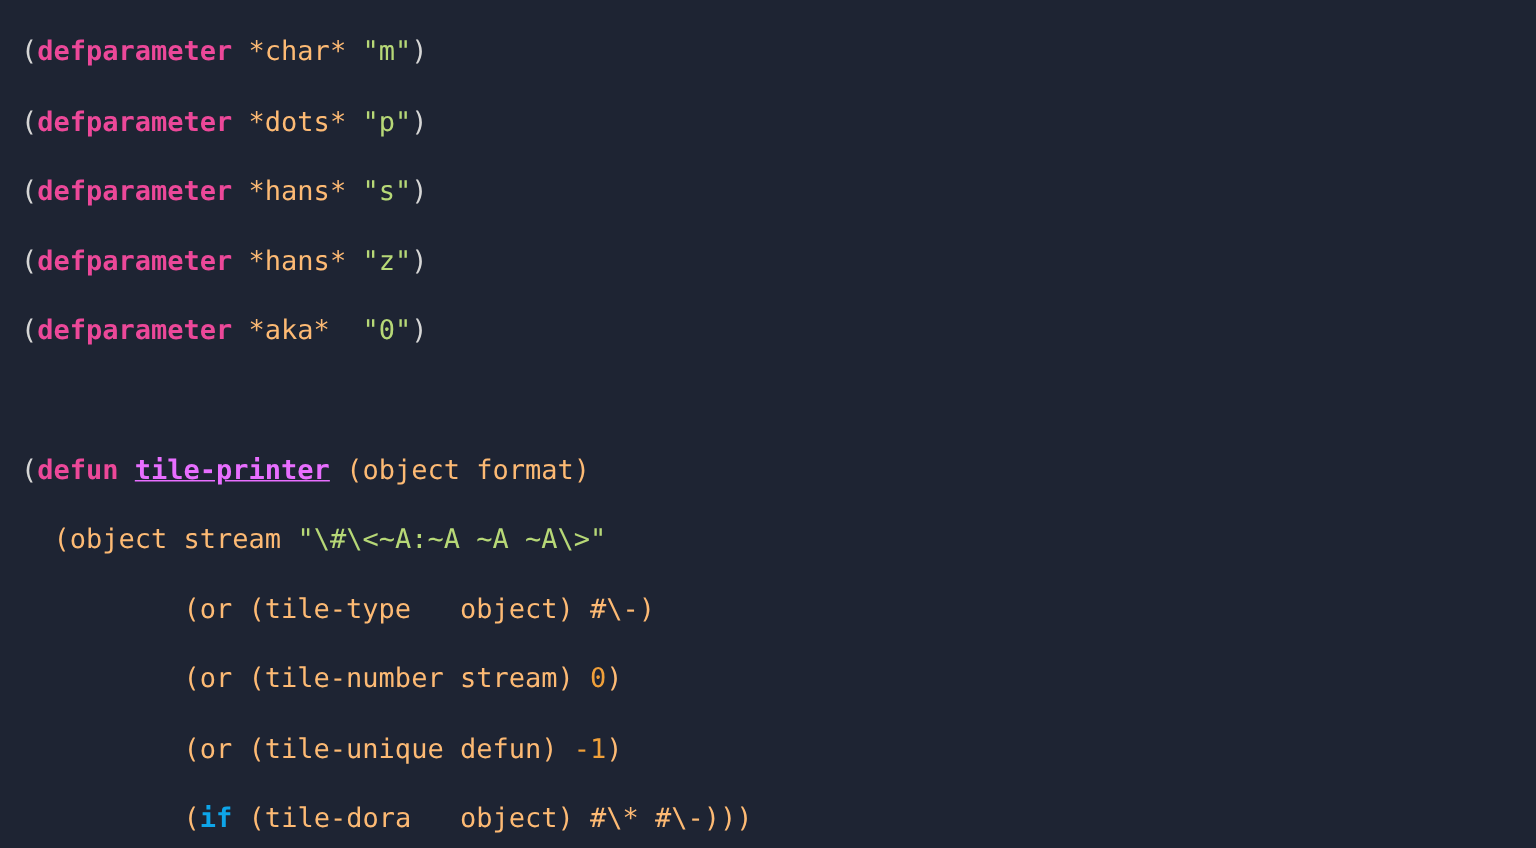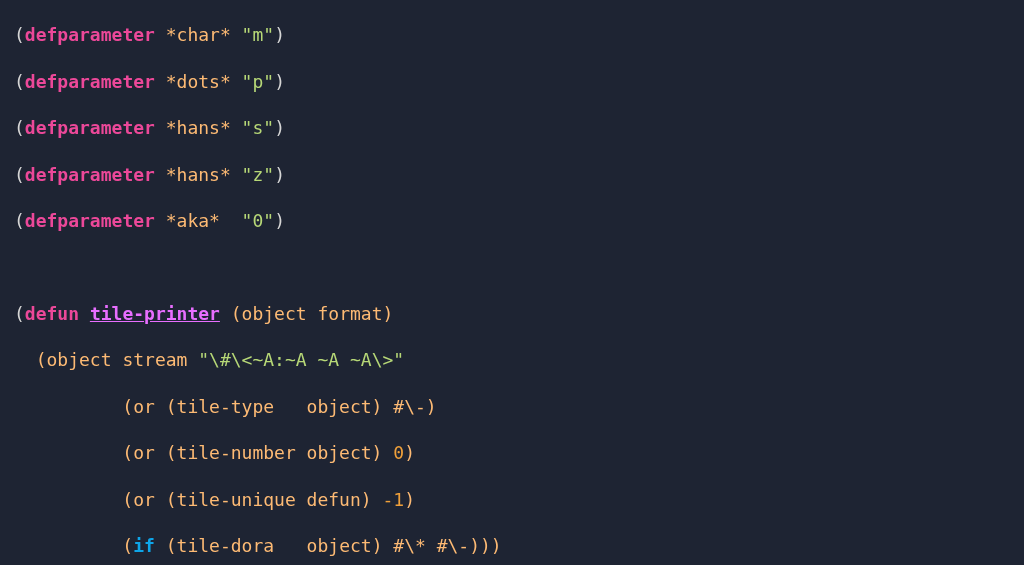--- a/index.html
+++ b/index.html
@@ -35,21 +35,21 @@
 <div class="editor">
 <div class="line"><span class="pun">(</span><span class="kw">defparameter</span><span class="id"> </span><span class="id">*char*</span><span class="id"> </span><span class="str">"m"</span><span class="pun">)</span></div>
 <div class="line"><span class="pun">(</span><span class="kw">defparameter</span><span class="id"> </span><span class="id">*dots*</span><span class="id"> </span><span class="str">"p"</span><span class="pun">)</span></div>
 <div class="line"><span class="pun">(</span><span class="kw">defparameter</span><span class="id"> </span><span class="id">*hans*</span><span class="id"> </span><span class="str">"s"</span><span class="pun">)</span></div>
 <div class="line"><span class="pun">(</span><span class="kw">defparameter</span><span class="id"> </span><span class="id">*hans*</span><span class="id"> </span><span class="str">"z"</span><span class="pun">)</span></div>
 <div class="line"><span class="pun">(</span><span class="kw">defparameter</span><span class="id"> </span><span class="id">*aka*</span><span class="id">  </span><span class="str">"0"</span><span class="pun">)</span></div>
 <div class="line"> </div>
 <div class="line"><span class="pun">(</span><span class="kw">defun</span><span class="id"> </span><span class="name">tile-printer</span><span class="id"> </span><span class="id">(object format)</span></div>
 <div class="line"><span class="id">  </span><span class="id">(object stream </span><span class="str">"\#\&lt;~A:~A ~A ~A\&gt;"</span></div>
 <div class="line"><span class="id">          (or (tile-type   object) #\-)</span></div>
-<div class="line"><span class="id">          (or (tile-number object) </span><span class="num">0</span><span class="id">)</span></div>
+<div class="line"><span class="id">          (or (tile-number stream) </span><span class="num">0</span><span class="id">)</span></div>
 <div class="line"><span class="id">          (or (tile-unique defun) </span><span class="num">-1</span><span class="id">)</span></div>
 <div class="line"><span class="id">          (</span><span class="if">if</span><span class="id"> (tile-dora   object) #\* #\-)))</span></div>
 
 
 
 
 
 
 
 

